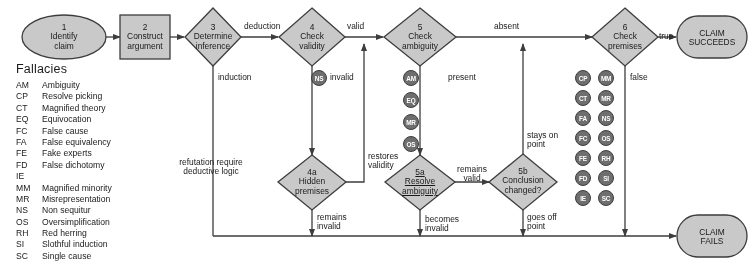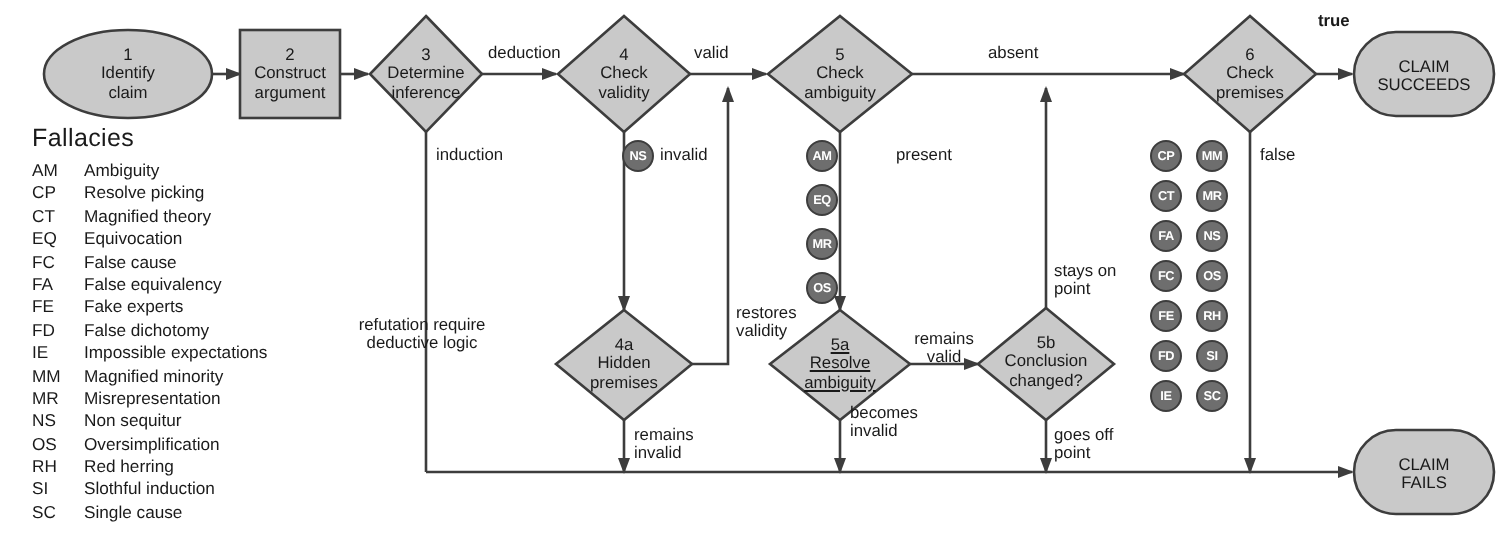--- a/index.html
+++ b/index.html
@@ -178,37 +178,37 @@
   <div class="edge-label" style="left:317px;top:213px;">
     <span>remains</span><br>
     <span>invalid</span>
   </div>
   <div class="edge-label" style="left:368px;top:152px;">
     <span>restores</span><br>
     <span>validity</span>
   </div>
   <div class="edge-label" style="left:458px;top:22px;padding-left:36px;">absent</div>
   <div class="edge-label" style="left:448px;top:73px;">present</div>
-  <div class="edge-label" style="left:425px;top:202px;">
+  <div class="edge-label" style="left:425px;top:215px;">
     <span>becomes</span><br>
     <span>invalid</span>
   </div>
   <div class="edge-label ctr" style="left:453px;top:165px;width:38px;">
     <span>remains</span><br>
     <span>valid</span>
   </div>
   <div class="edge-label" style="left:527px;top:131px;">
     <span>stays on</span><br>
     <span>point</span>
   </div>
   <div class="edge-label" style="left:527px;top:213px;">
     <span>goes off</span><br>
     <span>point</span>
   </div>
-  <div class="edge-label" style="left:659px;top:6px;font-weight:bold;">true</div>
+  <div class="edge-label" style="left:659px;top:32px;">true</div>
   <div class="edge-label" style="left:630px;top:73px;">false</div>
 
   <div class="badge" style="left:311px;top:70px;">NS</div>
 
   <div class="badge" style="left:403px;top:70px;">AM</div>
   <div class="badge" style="left:403px;top:92px;">EQ</div>
   <div class="badge" style="left:403px;top:114px;">MR</div>
   <div class="badge" style="left:403px;top:136px;">OS</div>
 
   <div class="badge" style="left:575px;top:70px;">CP</div>
@@ -257,21 +257,20 @@
     <div class="legend-row">
       <span class="legend-abbr">FE</span>
       <span class="legend-text">Fake experts</span>
     </div>
     <div class="legend-row">
       <span class="legend-abbr">FD</span>
       <span class="legend-text">False dichotomy</span>
     </div>
     <div class="legend-row">
       <span class="legend-abbr">IE</span>
-      <span class="legend-text">Impossible expectations</span>
     </div>
     <div class="legend-row">
       <span class="legend-abbr">MM</span>
       <span class="legend-text">Magnified minority</span>
     </div>
     <div class="legend-row">
       <span class="legend-abbr">MR</span>
       <span class="legend-text">Misrepresentation</span>
     </div>
     <div class="legend-row">

